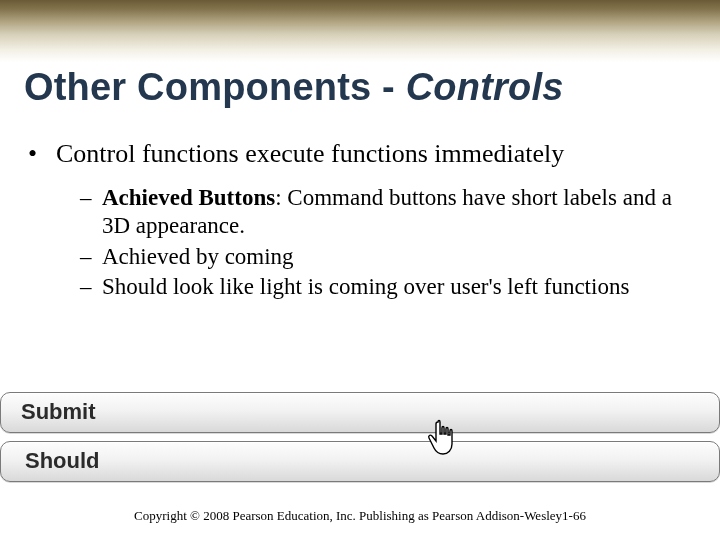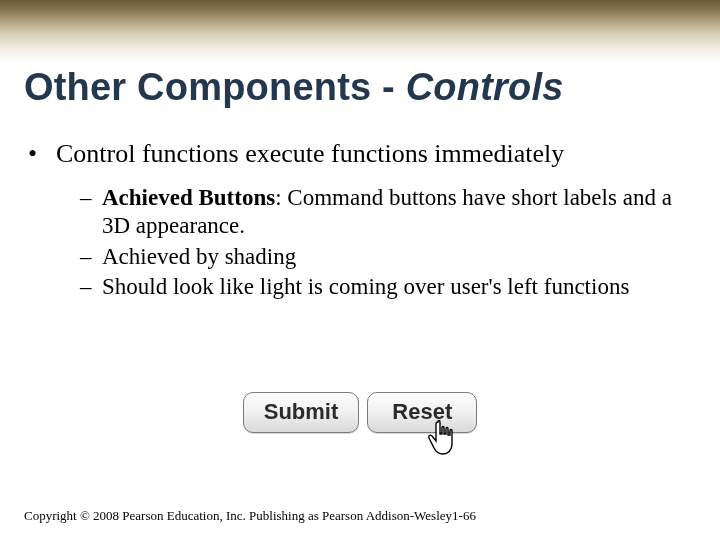--- a/index.html
+++ b/index.html
@@ -55,20 +55,21 @@
   .sub-text { flex: 1; }
   .bold { font-weight: bold; }
   .button-area {
     position: absolute;
     top: 392px;
     left: 0;
     width: 100%;
     display: flex;
     justify-content: center;
     gap: 8px;
+    flex-direction: column;
   }
   .ui-btn {
     font-family: Arial, Helvetica, sans-serif;
     font-size: 22px;
     font-weight: bold;
     color: #2b2b2b;
     padding: 6px 20px 7px 20px;
     border-radius: 10px;
     background: linear-gradient(to bottom, #fdfdfd 0%, #f2f2f2 45%, #d9d9d9 100%);
     border: 1px solid #7a7a7a;
@@ -82,21 +83,21 @@
     top: 418px;
     left: 424px;
     pointer-events: none;
   }
   .footer {
     position: absolute;
     bottom: 16px;
     left: 24px;
     right: 24px;
     display: flex;
-    justify-content: flex-start;
+    justify-content: center;
     font-size: 13px;
     color: #000;
   }
 </style>
 </head>
 <body>
 
 <div class="top-gradient"></div>
 
 <h1 class="title">
@@ -108,32 +109,32 @@
     <div class="bullet-mark">•</div>
     <div class="bullet-text">Control functions execute functions immediately</div>
   </div>
   <div class="sublist">
     <div class="sub-row">
       <div class="dash">–</div>
       <div class="sub-text"><span class="bold">Achieved Buttons</span><span>: Command buttons have short labels and a 3D appearance.</span></div>
     </div>
     <div class="sub-row">
       <div class="dash">–</div>
-      <div class="sub-text"><span class="bold"></span><span>Achieved by shading</span></div>
+      <div class="sub-text"><span class="bold"></span><span>Achieved by coming</span></div>
     </div>
     <div class="sub-row">
       <div class="dash">–</div>
       <div class="sub-text"><span class="bold"></span><span>Should look like light is coming over user's left functions</span></div>
     </div>
   </div>
 </div>
 
 <div class="button-area">
   <div class="ui-btn">Submit</div>
-  <div class="ui-btn btn-reset">Reset</div>
+  <div class="ui-btn btn-reset">Should</div>
 </div>
 
 <svg class="cursor-hand" width="40" height="44" viewBox="0 0 40 44">
   <path d="M14 4 C14 2 16 2 16 4 L16 16 L18 16 L18 10 C18 8 20 8 20 10 L20 16 L22 16 L22 11 C22 9 24 9 24 11 L24 17 L26 17 L26 13 C26 11 28 11 28 13 L28 26 C28 32 24 36 19 36 C15 36 12 34 10 30 L5 20 C4 18 6 16 8 18 L12 23 L12 6 C12 4 14 4 14 4 Z" fill="#ffffff" stroke="#000000" stroke-width="1.4"></path>
 </svg>
 
 <div class="footer">
   <span>Copyright © 2008 Pearson Education, Inc. Publishing as Pearson Addison-Wesley</span>
   <span>1-66</span>
 </div>

